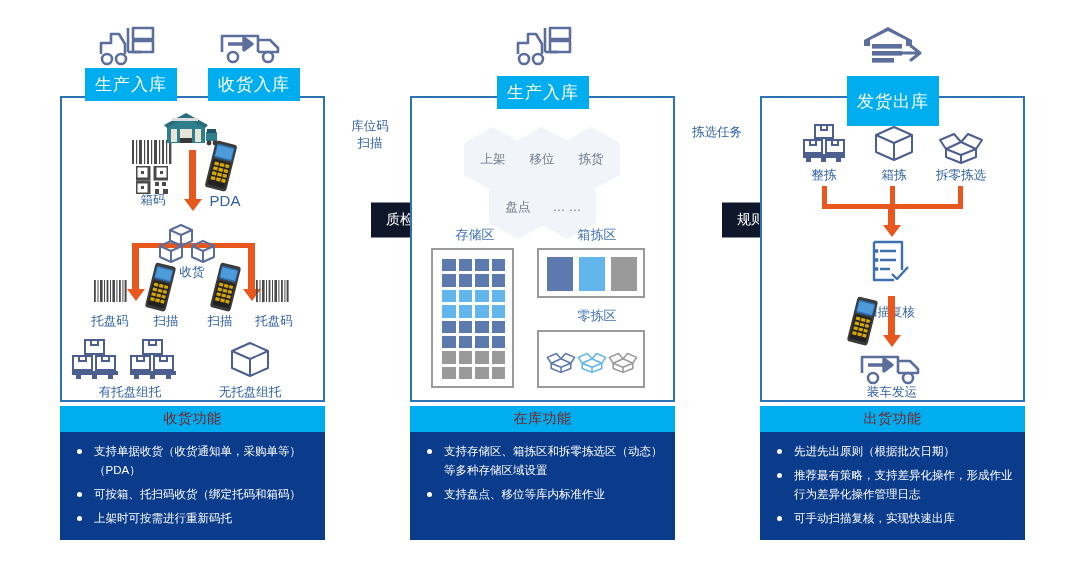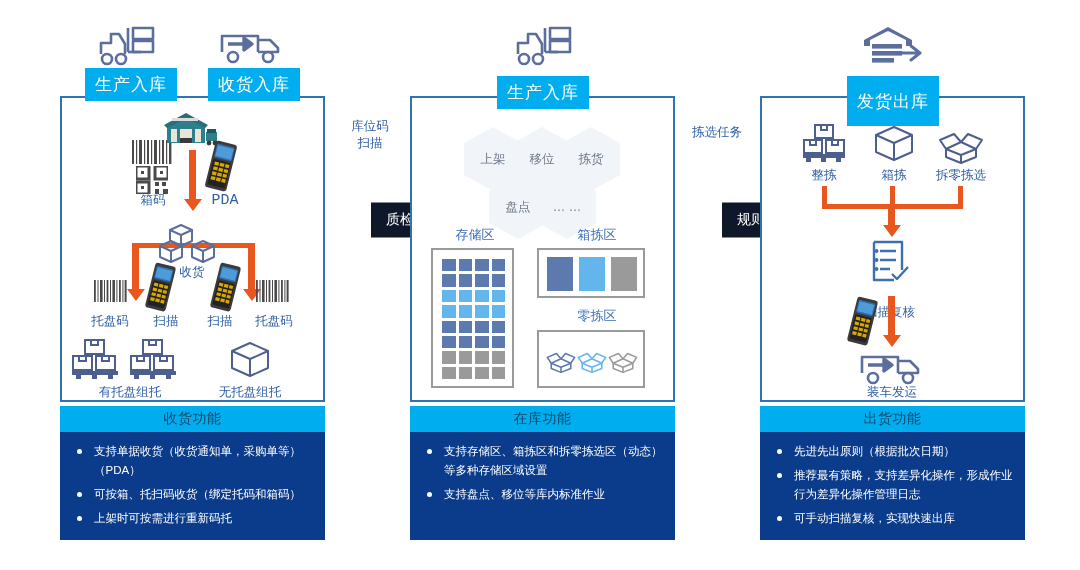--- a/index.html
+++ b/index.html
@@ -28,21 +28,21 @@
   }
   .topicon {
     position: absolute;
     z-index: 5;
   }
 
   
   .panel { position: absolute; }
   .panel-head {
     background: #00AEEF;
-    color: #0c4a6e;
+    color: #7f1d1d;
     font-size: 14px;
     height: 26px;
     display: flex; align-items: center; justify-content: center;
     letter-spacing: .5px;
     font-family: Liberation Mono, monospace;
   }
   .panel-body {
     background: #0B3C8C;
     color: #ffffff;
     padding: 10px 8px 8px 8px;
@@ -235,21 +235,21 @@
           <rect x="11" y="33" width="4.4" height="3.4"></rect>
             <rect x="16.5" y="33" width="4.4" height="3.4"></rect>
             <rect x="22" y="33" width="4" height="3.4"></rect>
           <rect x="11" y="38" width="4.4" height="3.4"></rect>
             <rect x="16.5" y="38" width="4.4" height="3.4"></rect>
             <rect x="22" y="38" width="4" height="3.4"></rect>
         </g>
       </g>
     </svg>
   </div>
-  <div class="lbl" style="left:195px; top:192px; width:60px; font-size:15px;font-family:Liberation Mono, monospace;">PDA</div>
+  <div class="lbl" style="left:195px; top:192px; width:60px; font-size:15px;">PDA</div>
 
   <div class="oarrow-v" style="left:189px; top:150px; height:50px;"></div>
 
   <div class="topicon" style="left:158px; top:222px;">
     <svg width="68" height="42" viewBox="0 0 68 42">
       <g fill="none" stroke="#5B6E9C" stroke-width="2" stroke-linejoin="round">
         <path d="M23 3 L34 8 L34 19 L23 24 L12 19 L12 8 Z"></path>
         <path d="M12 8 L23 13 L34 8 M23 13 L23 24"></path>
         <path d="M13 19 L24 24 L24 35 L13 40 L2 35 L2 24 Z"></path>
         <path d="M2 24 L13 29 L24 24 M13 29 L13 40"></path>

